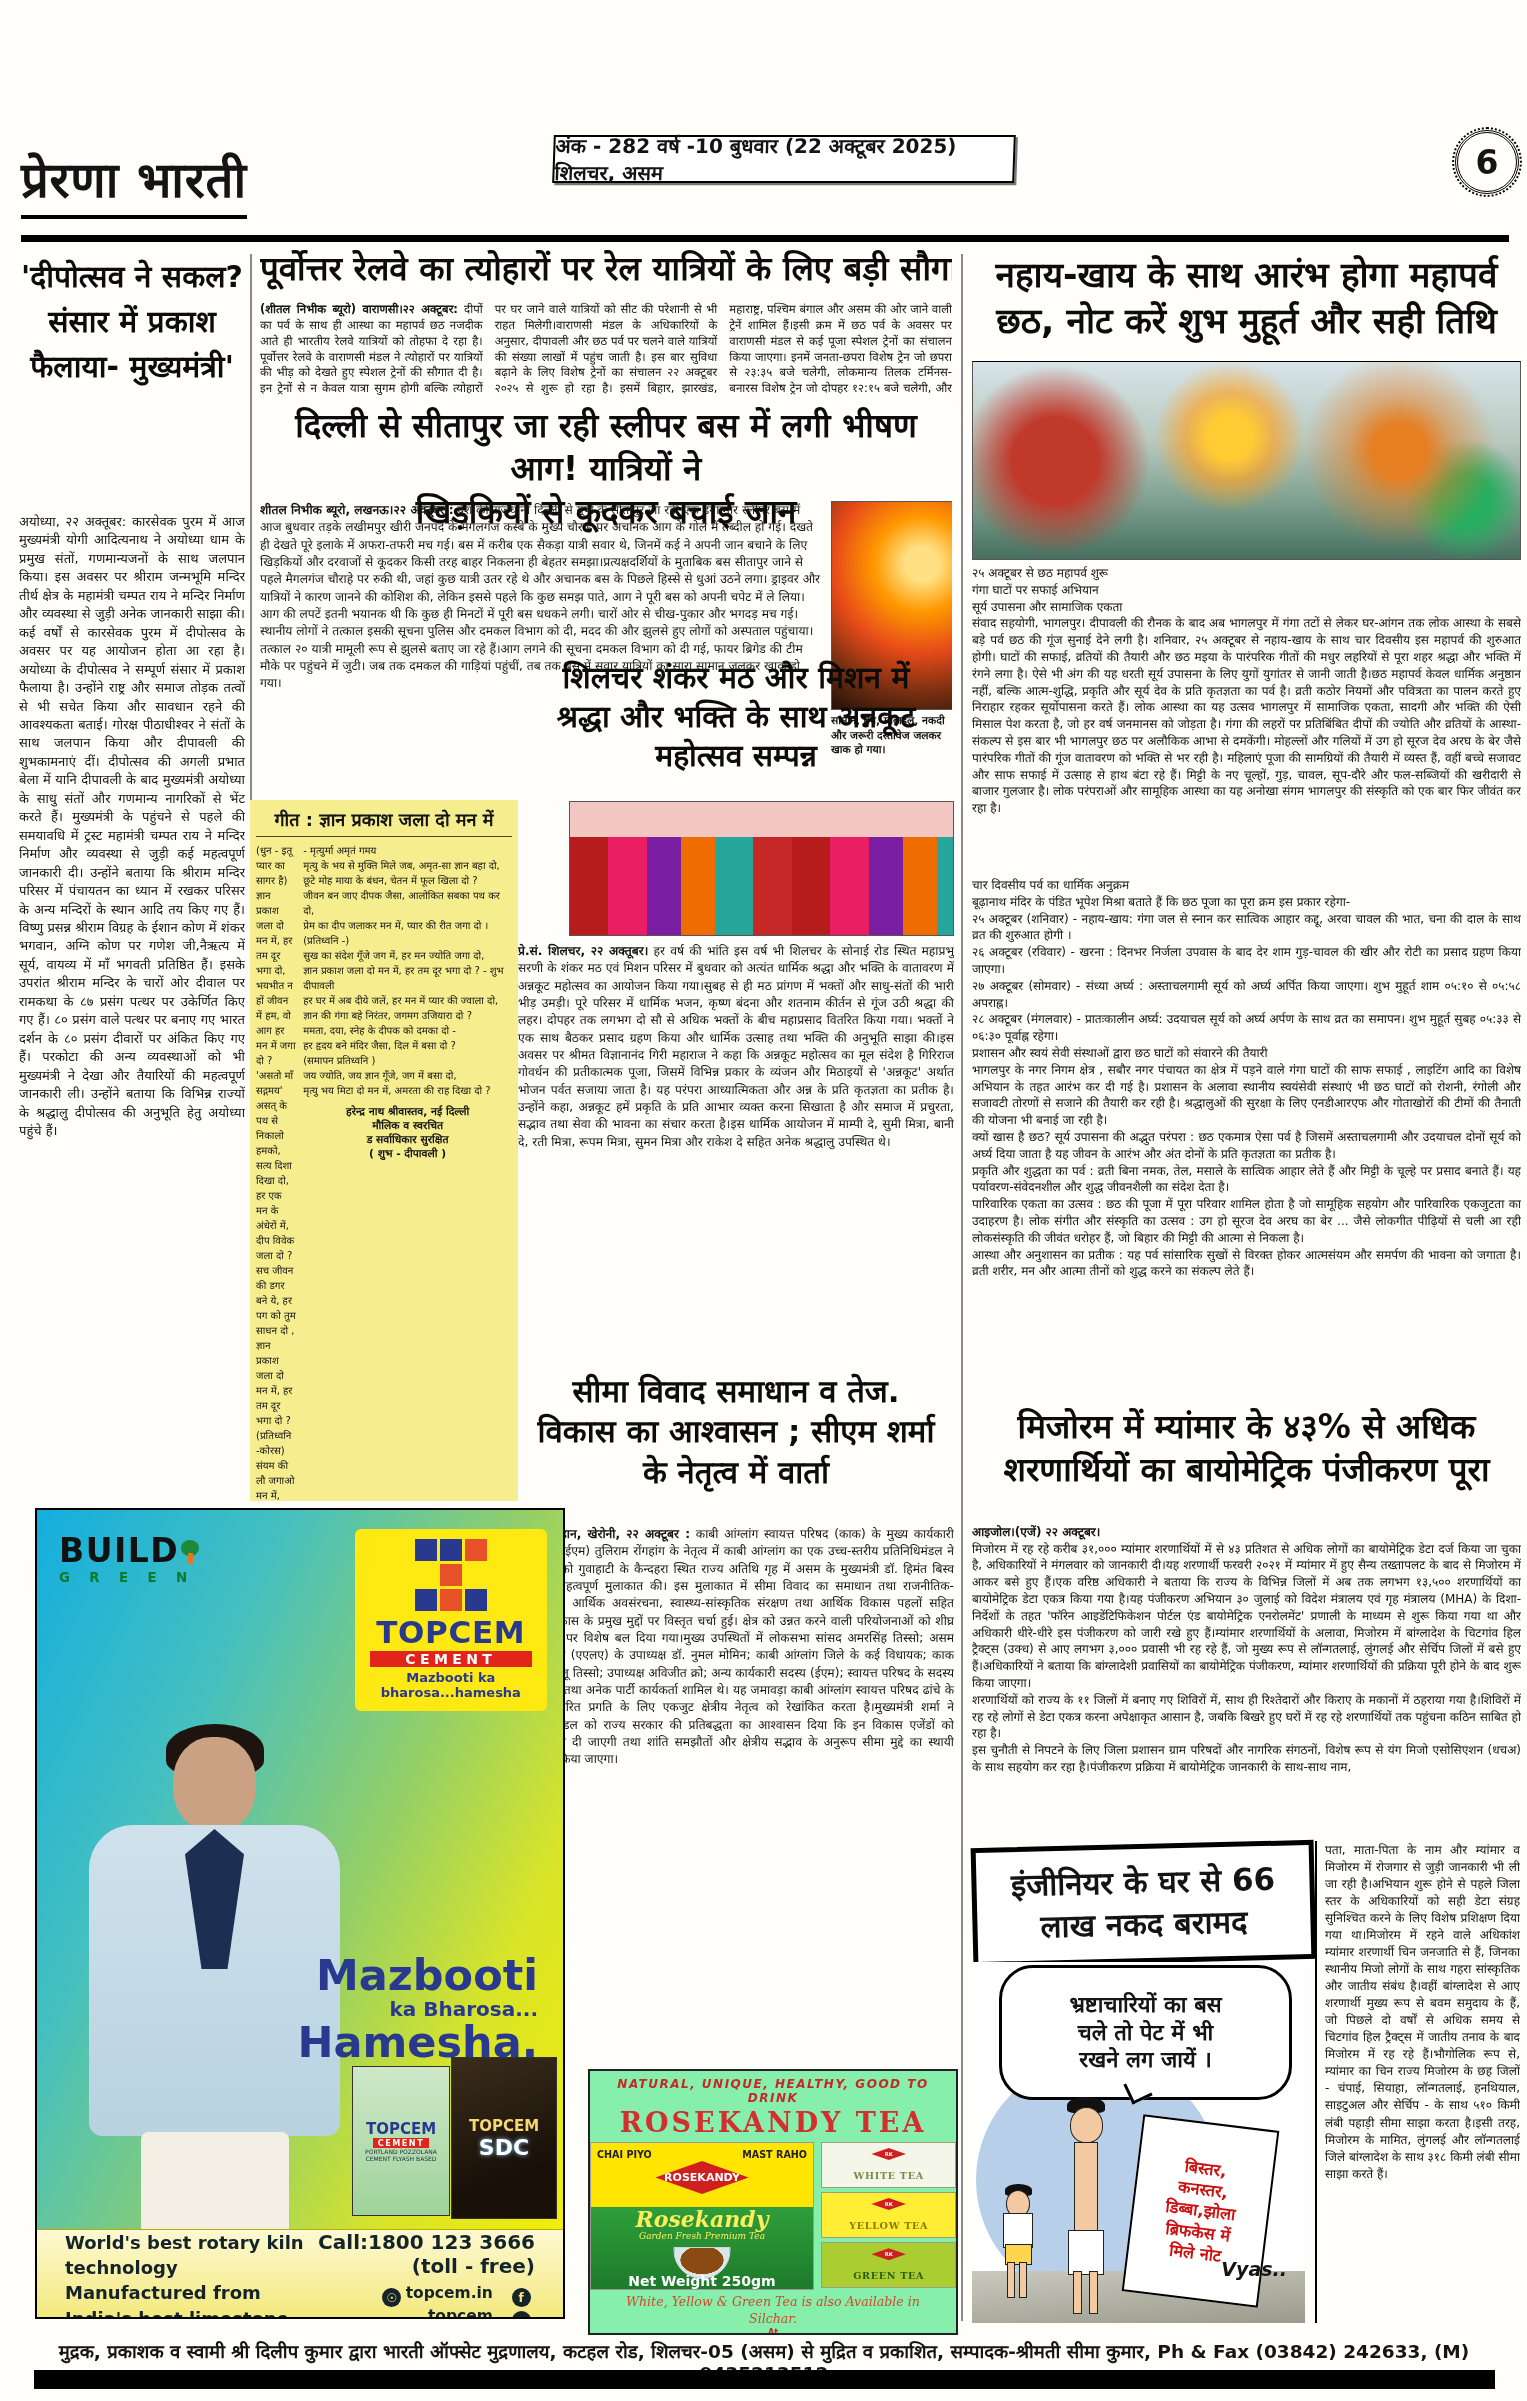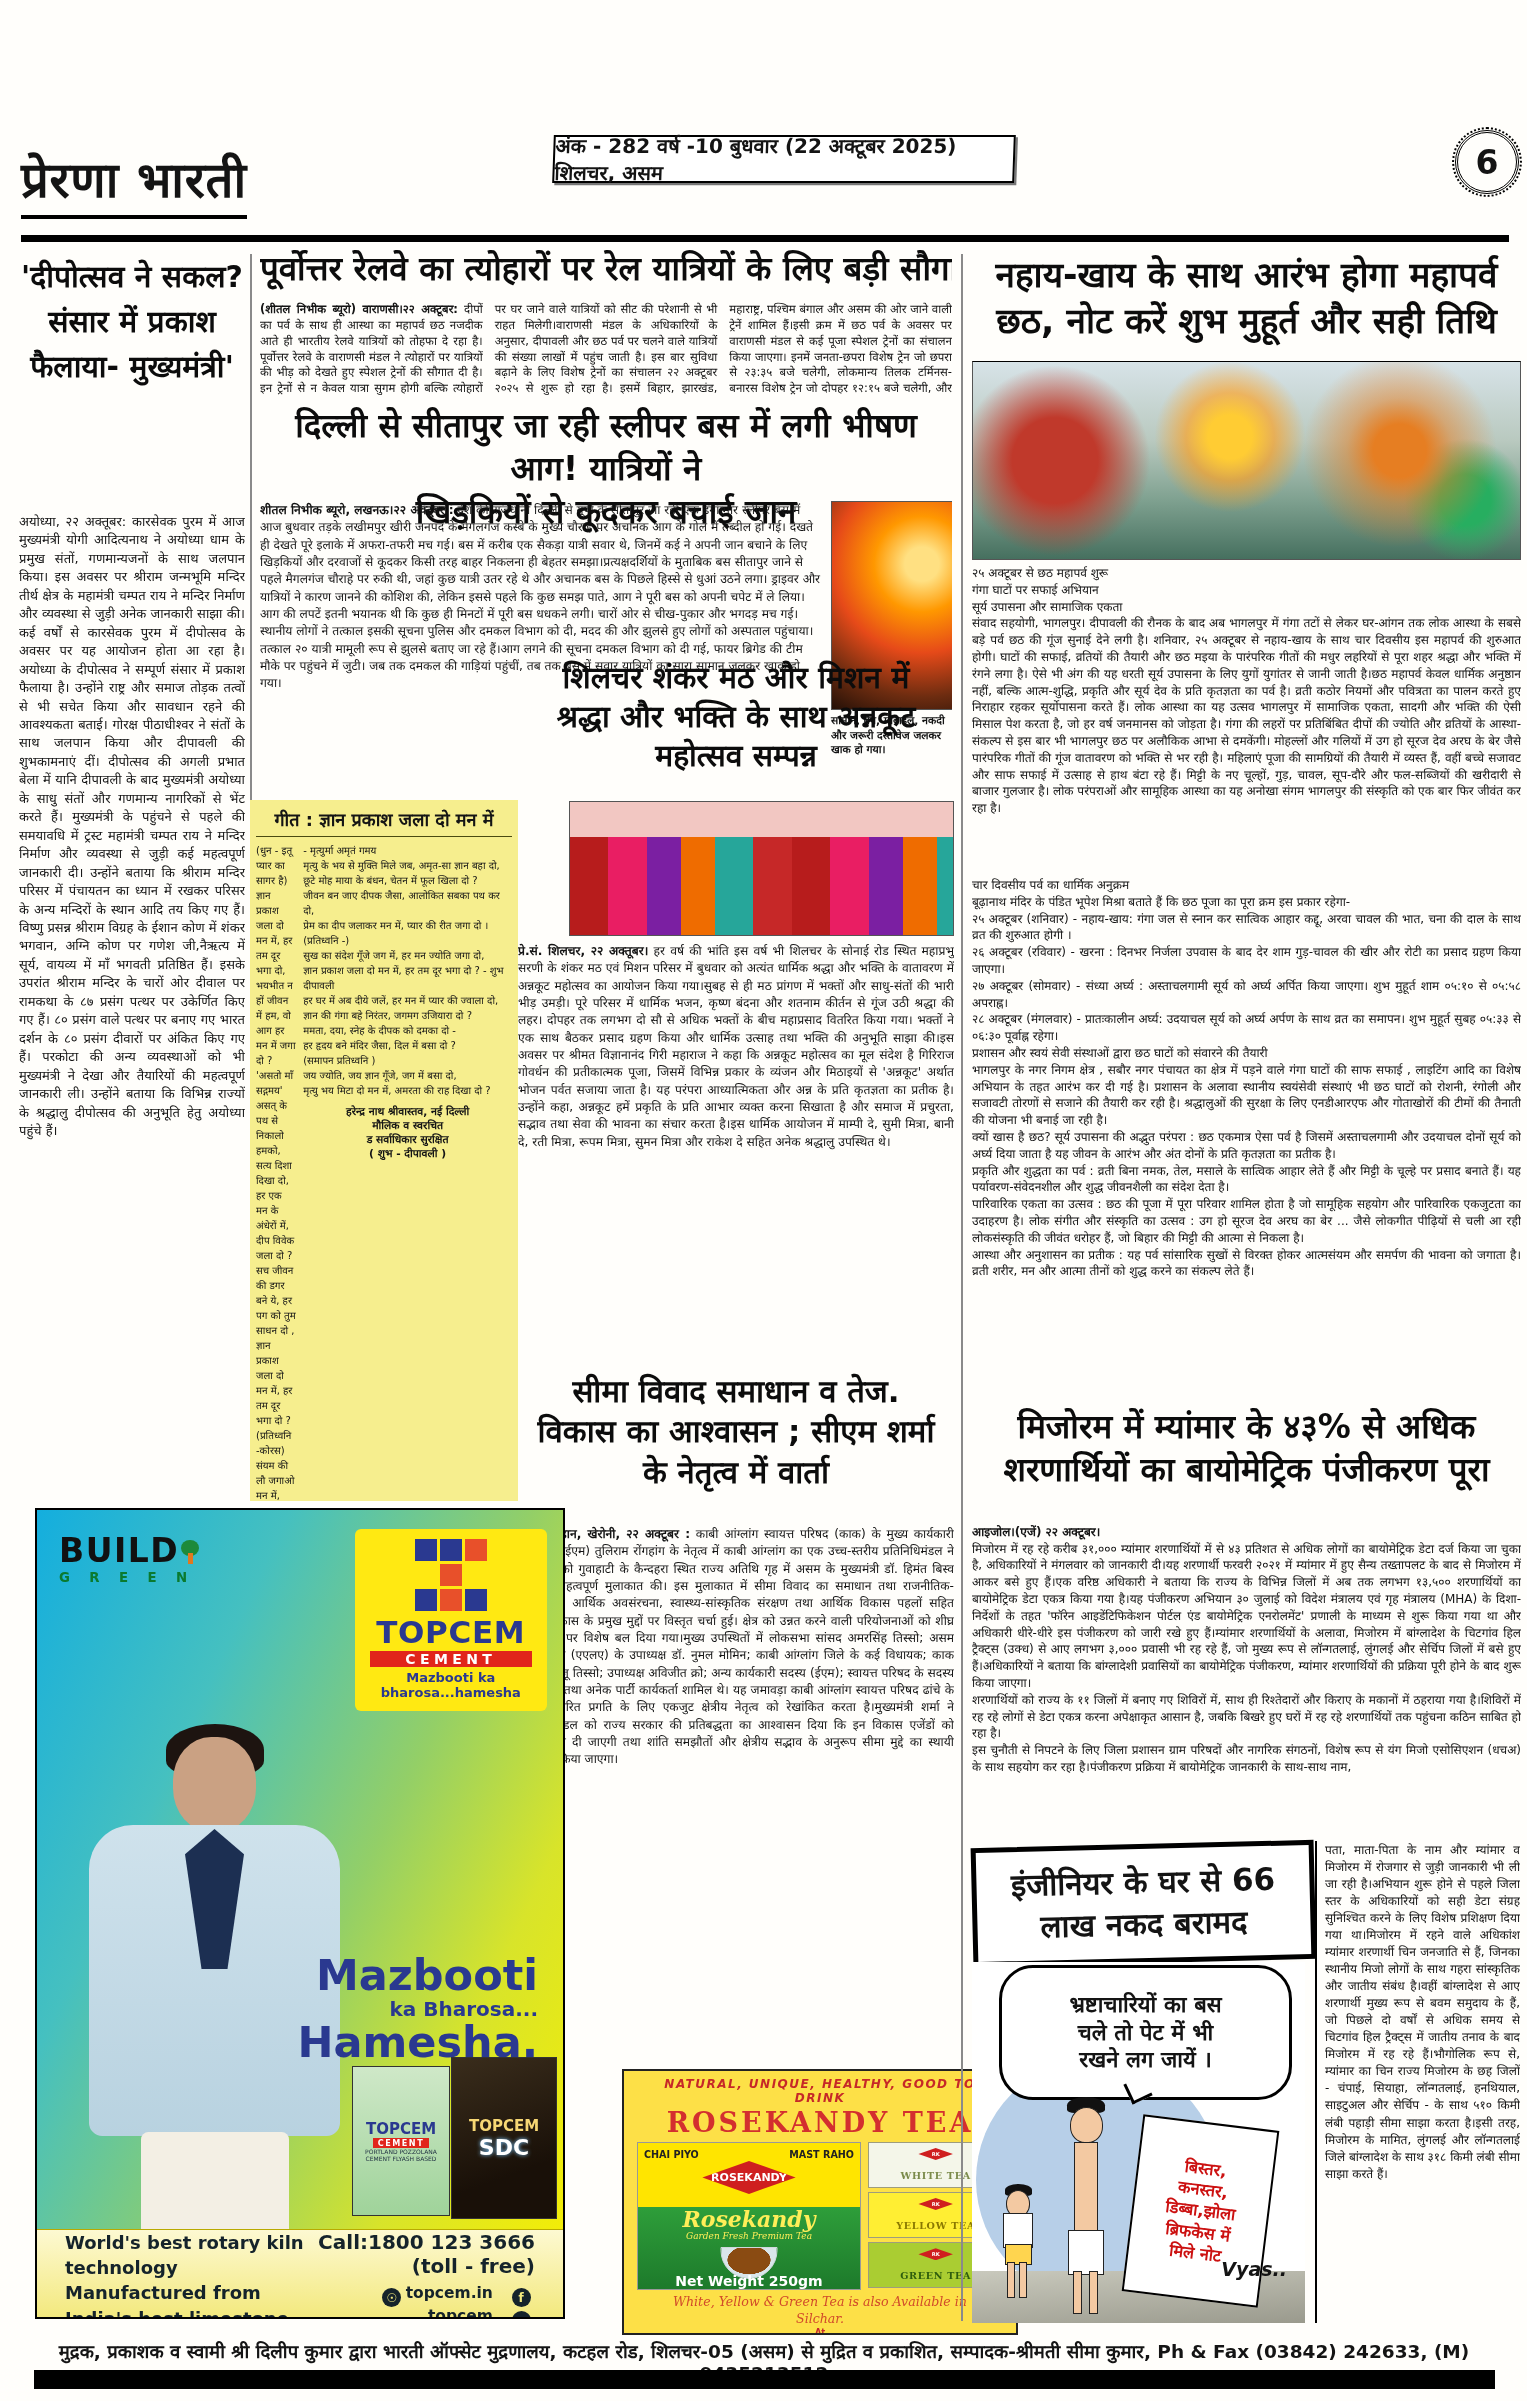--- a/index.html
+++ b/index.html
@@ -83,21 +83,21 @@
   .bag-cem{background:#e1251b;color:#fff;font-size:8.1px;font-weight:bold;padding:0 4.4px;letter-spacing:1.5px;}
   .bag-note{font-size:6px;color:#234;}
   .sdc{font-size:22px;font-weight:bold;color:#fff;text-shadow:0 0 4.4px #7ec8ff;}
   .ad-strip{position:absolute;left:0;right:0;bottom:0;height:87px;background:linear-gradient(180deg,#fdf9d2,#f3e97e);border-top:1.5px solid #b9a900;display:flex;align-items:flex-start;justify-content:space-between;padding:0 28px;}
   .strip-left{font-size:18px;font-weight:bold;color:#15232b;line-height:1.4;}
   .strip-right{text-align:right;}
   .strip-call{font-size:20px;font-weight:bold;color:#15232b;}
   .strip-social{font-size:15.5px;font-weight:bold;color:#15232b;margin-top:6px;}
   .sico{display:inline-flex;width:19px;height:19px;border-radius:50%;background:#15232b;color:#f3e97e;align-items:center;justify-content:center;font-size:12px;margin:0 4.4px 0 13.3px;vertical-align:-3.7px;}
   
-  .tea{border:2.2px solid #222;background:#fde047;padding:6px 13px;margin-left:34px;}
+  .tea{border:2.2px solid #222;background:#86efac;padding:6px 0;}
   .tea-tagline{font-size:12px;color:#c62828;letter-spacing:1.5px;text-align:center;font-style:italic;font-weight:bold;}
   .tea-title{font-family:"DejaVu Serif",serif;font-size:27px;font-weight:bold;color:#d32f2f;text-align:center;letter-spacing:3px;margin:1.5px 0 4.4px;}
   .tea-row{display:flex;gap:7.4px;}
   .tea-main{width:222px;height:146px;border:0.7px solid #999;display:flex;flex-direction:column;}
   .tea-main-top{background:#ffe500;height:64px;position:relative;text-align:center;}
   .tea-chai{position:absolute;left:6px;top:6px;font-size:9.6px;font-weight:bold;color:#222;}
   .tea-mast{position:absolute;right:6px;top:6px;font-size:9.6px;font-weight:bold;color:#222;}
   .tea-diamond{margin:18px auto 0;width:111px;height:33px;background:#cf1f1f;clip-path:polygon(50% 0,92% 50%,50% 100%,8% 50%);color:#fff;font-size:11px;font-weight:bold;display:flex;align-items:center;justify-content:center;}
   .tea-main-bot{flex:1;background:linear-gradient(180deg,#2e9e3a,#1d7a2b);position:relative;text-align:center;}
   .tea-script{font-family:"DejaVu Serif",serif;font-style:italic;font-size:22px;color:#ffee58;font-weight:bold;line-height:1.1;}

